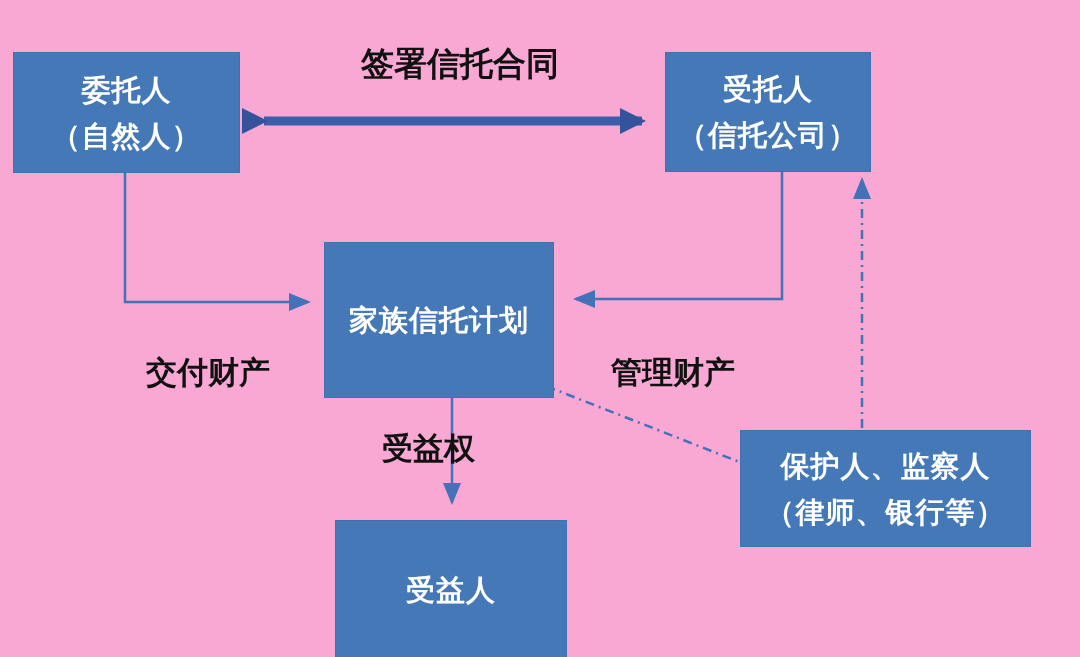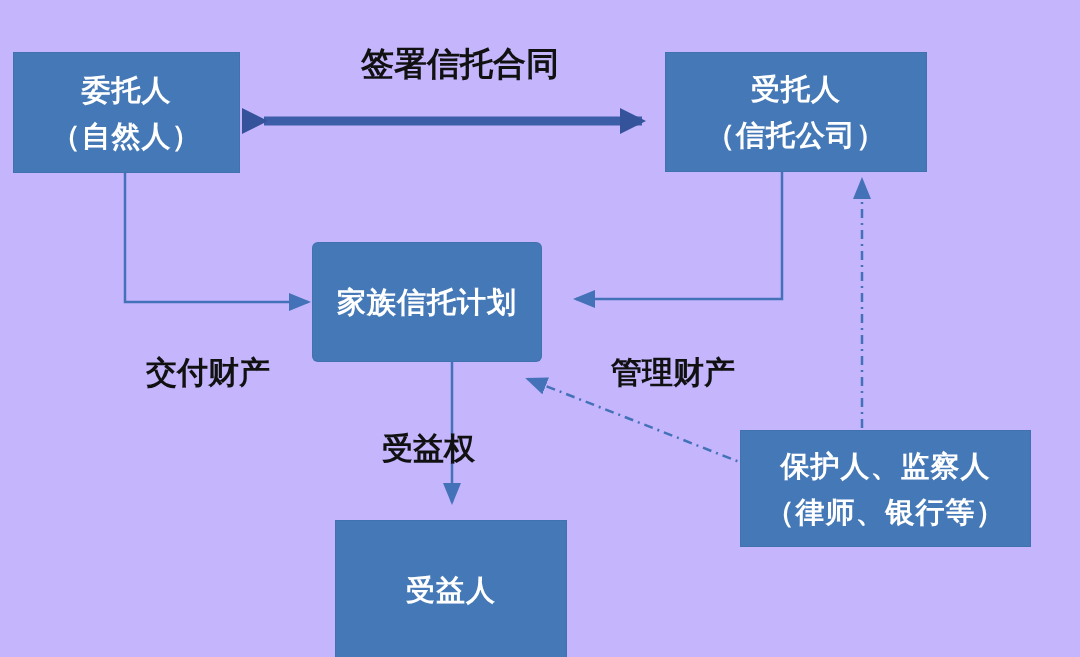--- a/index.html
+++ b/index.html
@@ -5,21 +5,21 @@
   html, body {
     margin: 0;
     padding: 0;
     background: #ffffff;
     font-family: "Liberation Sans", "DejaVu Sans", sans-serif;
   }
   #canvas {
     position: relative;
     width: 1080px;
     height: 657px;
-    background: #c4b5fd;
+    background: #f9a8d4;
     overflow: hidden;
   }
   .node {
     position: absolute;
     background: #4478B6;
     color: #ffffff;
     display: flex;
     flex-direction: column;
     align-items: center;
     justify-content: center;
@@ -77,26 +77,26 @@
     <path d="M770,474 L528,379" fill="none" stroke="#4472B8" stroke-width="2.5" stroke-dasharray="9 5 2 5" marker-end="url(#headThinBig)"></path>
 
     <path d="M862,428 L862,180" fill="none" stroke="#4472B8" stroke-width="2.5" stroke-dasharray="9 5 2 5" marker-end="url(#headThinBig)"></path>
   </svg>
 
   <div class="node" style="left:13px; top:52px; width:227px; height:121px;">
     <span class="line">委托人</span>
     <span class="line">（自然人）</span>
   </div>
 
-  <div class="node" style="left:665px; top:52px; width:262px; height:120px;">
+  <div class="node" style="left:665px; top:52px; width:206px; height:120px;">
     <span class="line">受托人</span>
     <span class="line">（信托公司）</span>
   </div>
 
-  <div class="node" style="left:312px; top:242px; width:230px; height:120px;border-radius:6px;">
+  <div class="node" style="left:324px; top:242px; width:230px; height:156px;">
     <span class="line">家族信托计划</span>
   </div>
 
   <div class="node" style="left:335px; top:520px; width:232px; height:140px;">
     <span class="line">受益人</span>
   </div>
 
   <div class="node" style="left:740px; top:430px; width:291px; height:117px;">
     <span class="line">保护人、监察人</span>
     <span class="line">（律师、银行等）</span>

